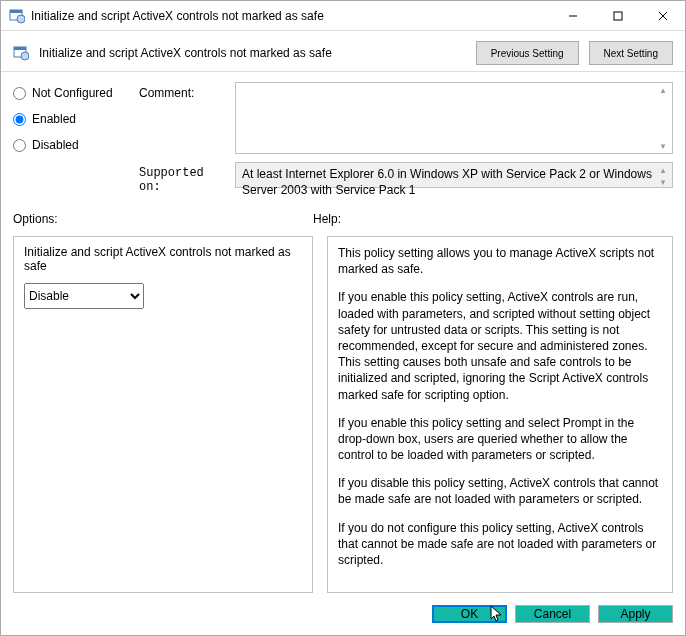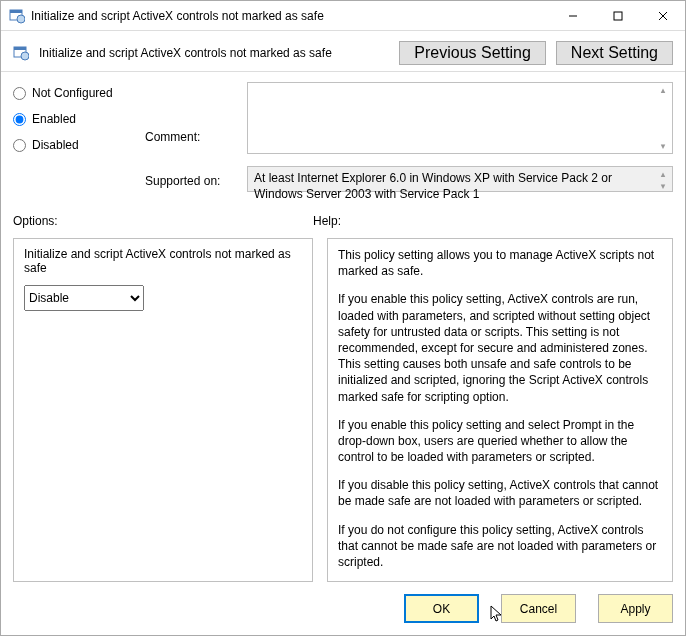--- a/index.html
+++ b/index.html
@@ -56,55 +56,54 @@
     font-size: 12px;
   }
   .header-row .icon2 {
     width: 16px; height: 16px;
   }
   .navbtn {
     height: 24px;
     padding: 0 14px;
     border: 1px solid #adadad;
     background: #e1e1e1;
-    font-size: 16px;
+    font-size: 10px;
     display: flex;
     align-items: center;
     cursor: default;
   }
 
   .config-area {
     display: grid;
     grid-template-columns: 120px 90px 1fr;
     padding: 10px 12px 6px 12px;
     column-gap: 6px;
     row-gap: 8px;
     align-items: start;
-    gap: 12px;
   }
   .radio-col {
     grid-column: 1;
     grid-row: 1 / span 3;
     display: flex;
     flex-direction: column;
     gap: 12px;
     padding-top: 4px;
   }
   .radio-item {
     display: flex;
     align-items: center;
     gap: 6px;
   }
   .radio-item input { margin:0; }
   .cfg-label {
     grid-column: 2;
     text-align: left;
     padding-top: 4px;
   }
-  .cfg-label.sup { align-self: center; }
+  .cfg-label.sup { align-self: center; font-family: Liberation Mono, monospace; }
   .comment-box {
     grid-column: 3;
     height: 72px;
     border: 1px solid #c0c0c0;
     background: #fff;
     position: relative;
   }
   .support-box {
     grid-column: 3;
     height: 24px;
@@ -157,30 +156,29 @@
   }
 
   .footer {
     display: flex;
     justify-content: flex-end;
     gap: 8px;
     padding: 12px;
   }
   .btn {
     min-width: 75px;
-    height: 29px;
+    height: 18px;
     border: 1px solid #adadad;
-    background: #fef9c3;
+    background: #14b8a6;
     font-size: 12px;
     display: flex;
     align-items: center;
     justify-content: center;
     cursor: default;
     position: relative;
-    margin-left: 14px;
   }
   .btn.default { border-color: #0078d7; box-shadow: inset 0 0 0 1px #0078d7; }
   .cursor {
     position: absolute;
     left: 490px;
     top: 605px;
     font-size: 16px;
     pointer-events: none;
   }
 </style>
@@ -236,21 +234,21 @@
     <label class="radio-item">
       <input type="radio" name="st" checked="" style="">
         <span>Enabled</span>
     </label>
     <label class="radio-item">
       <input type="radio" name="st" style="">
         <span>Disabled</span>
     </label>
   </div>
 
-  <div class="cfg-label" style="grid-row:1;margin-top:44px;">Comment:</div>
+  <div class="cfg-label" style="grid-row:1;">Comment:</div>
   <div class="comment-box" style="grid-row:1;">
     <div class="tiny-scroll">
         <span>▴</span>
         <span>▾</span>
       </div>
   </div>
 
   <div class="cfg-label sup" style="grid-row:2;">Supported on:</div>
   <div class="support-box" style="grid-row:2;">
     <span>At least Internet Explorer 6.0 in Windows XP with Service Pack 2 or Windows Server 2003 with Service Pack 1</span>

